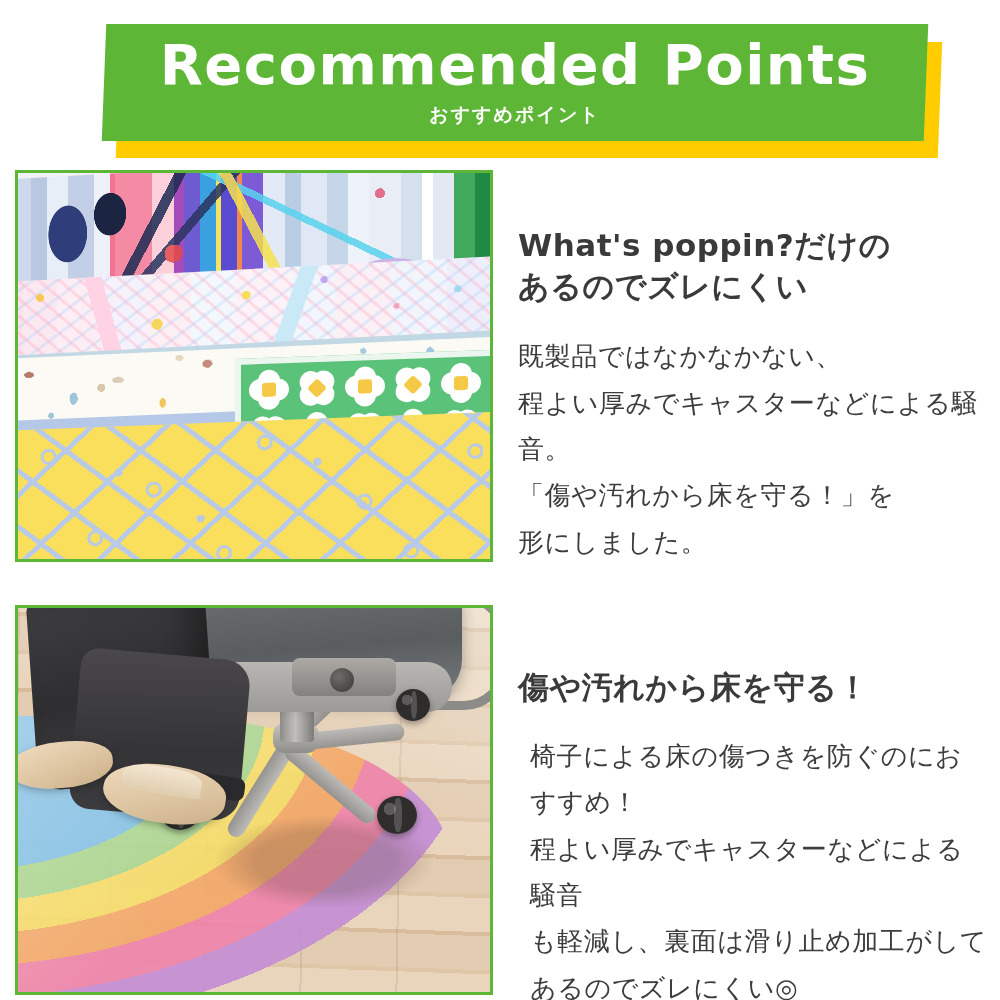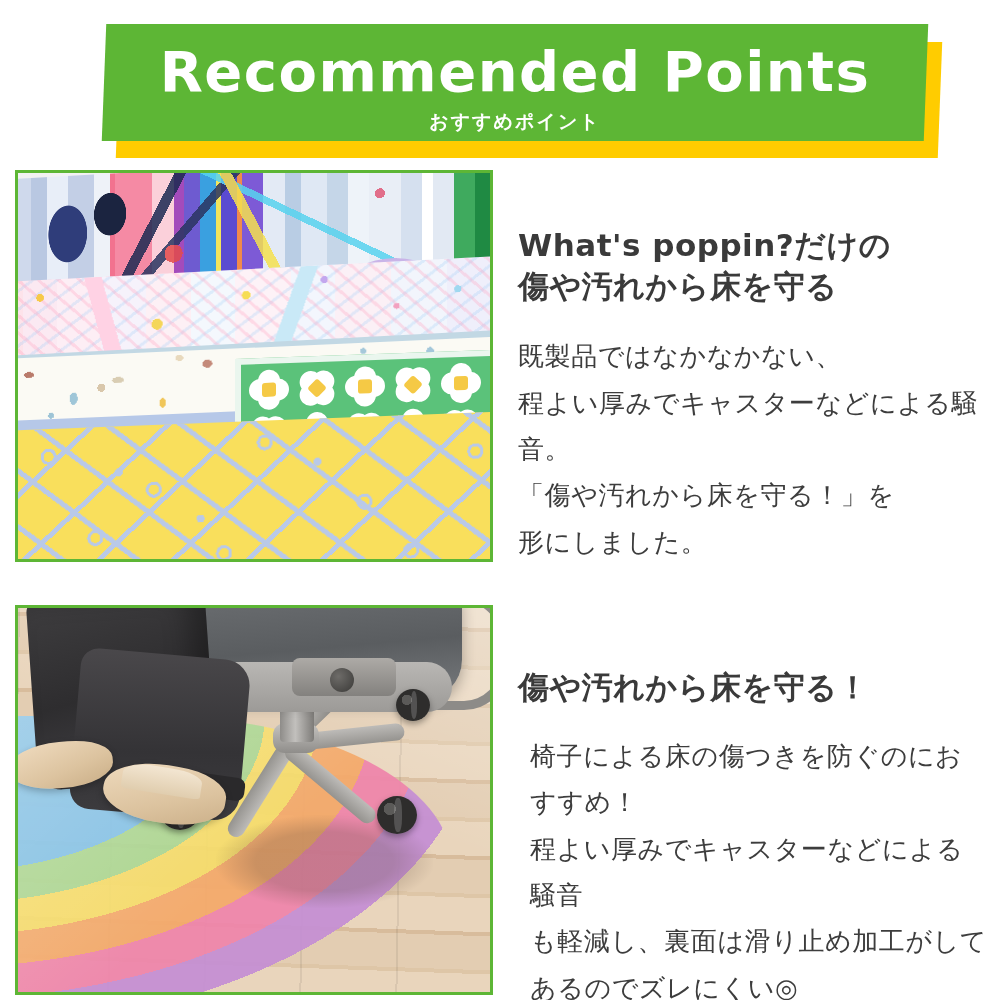--- a/index.html
+++ b/index.html
@@ -22,21 +22,21 @@
     transform:skewX(-2.2deg);
   }
   .banner-green{
     position:absolute;
     left:104px;top:24px;width:822px;height:117px;
     background:#5DB635;
     transform:skewX(-2.2deg);
   }
   .banner-inner{
     position:absolute;left:104px;top:24px;width:822px;height:117px;
-    display:flex;flex-direction:column;align-items:center;justify-content:center;
+    display:flex;flex-direction:column;align-items:center;justify-content:flex-start;
   }
   #banner-title{
     color:#ffffff;
     font-size:56px;
     font-weight:bold;
     letter-spacing:1.5px;
     line-height:1;
     margin-top:13px;
     white-space:nowrap;
     font-family:"DejaVu Sans",sans-serif;
@@ -543,21 +543,21 @@
             <i></i>
           </div>
           <div class="flower" style="left: 104px; top: 138px; transform: rotate(45deg);"></div>
           <div class="flower" style="left: 200px; top: 138px; transform: rotate(45deg);"></div>
         </div>
       <div class="p1-yellow"></div>
     </div>
   </div>
 
   <div class="text-col">
-    <h2 class="sec-heading"><span>What's poppin?だけの</span><br><span>傷や汚れから床を守る</span></h2>
+    <h2 class="sec-heading"><span>What's poppin?だけの</span><br><span>あるのでズレにくい</span></h2>
     <p class="sec-body"><span>既製品ではなかなかない、</span><br><span>程よい厚みでキャスターなどによる騒音。</span><br><span>「傷や汚れから床を守る！」を</span><br><span>形にしました。</span></p>
   </div>
 </div>
 
 <div class="section" id="section-2">
 
   <div class="photo-frame">
     <div class="photo-inner" id="photo-chair">
       <div class="p2-floor"></div>
       <div class="p2-mat"></div>

